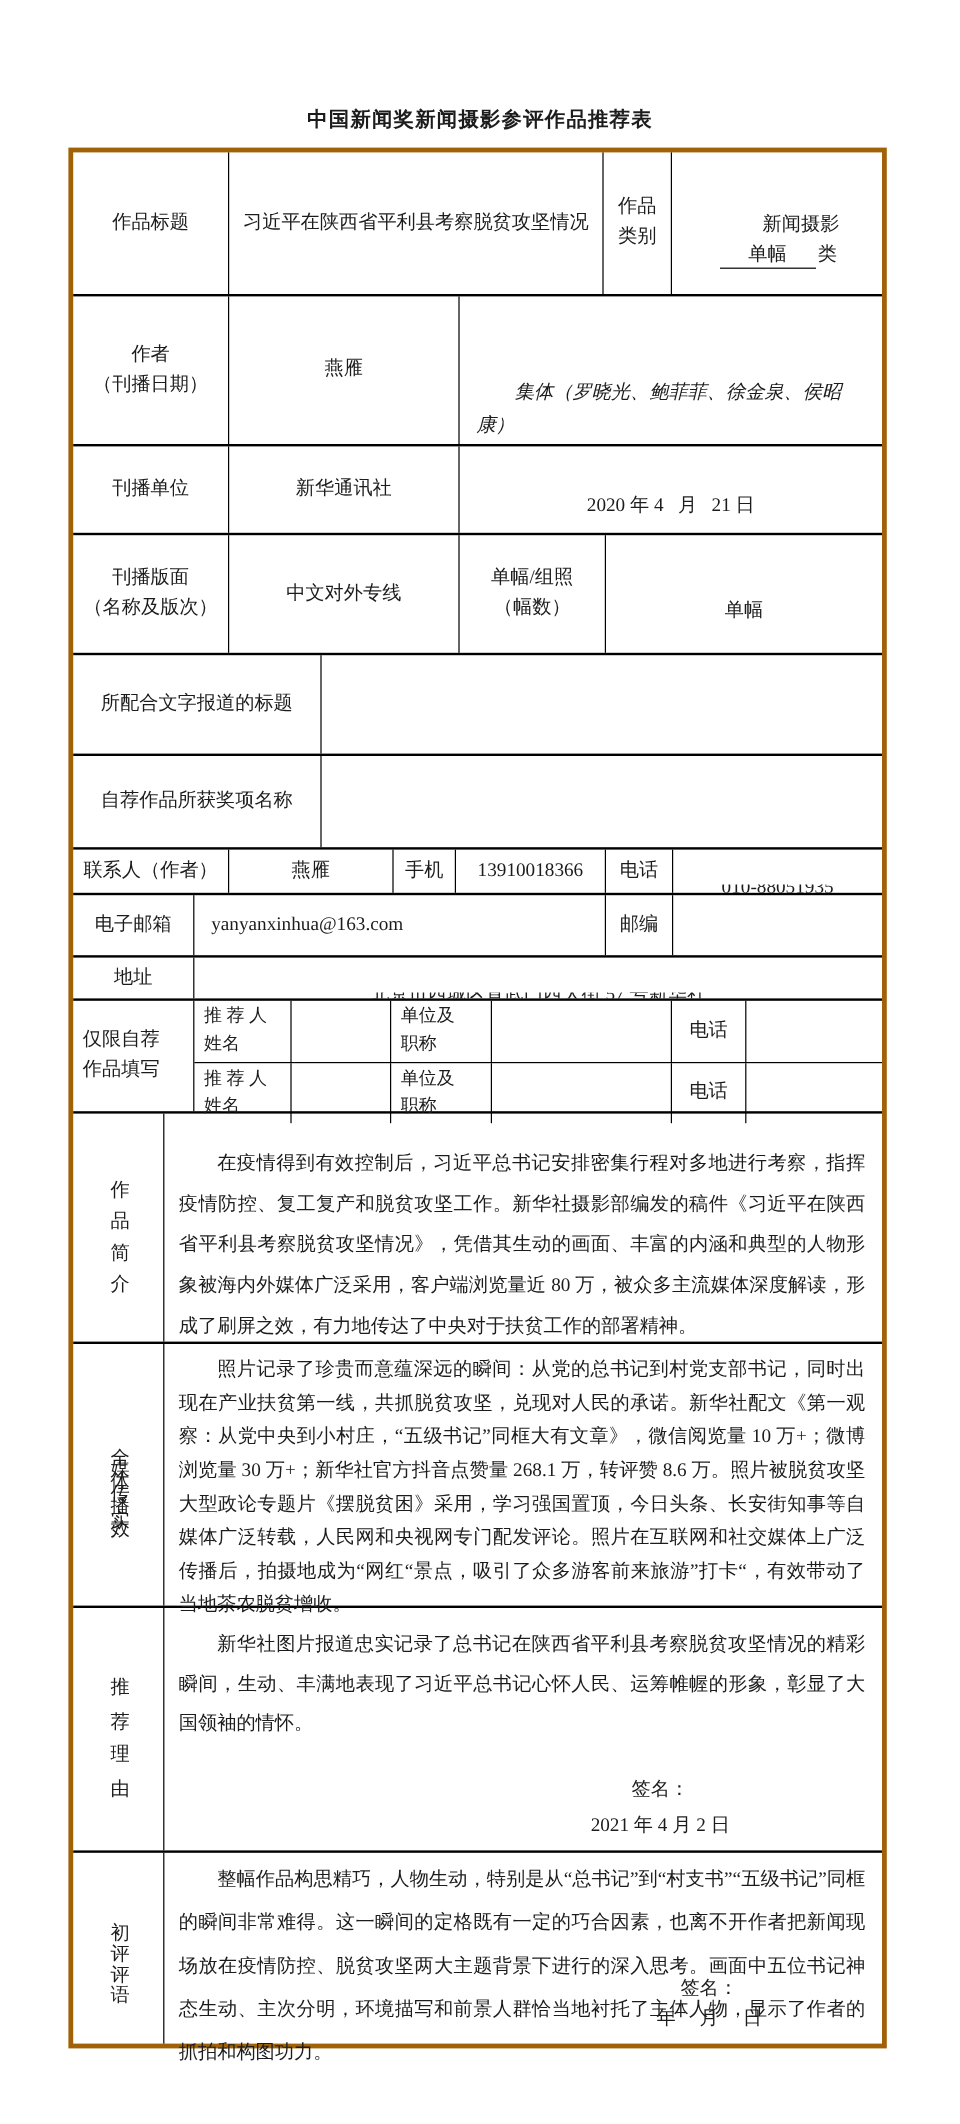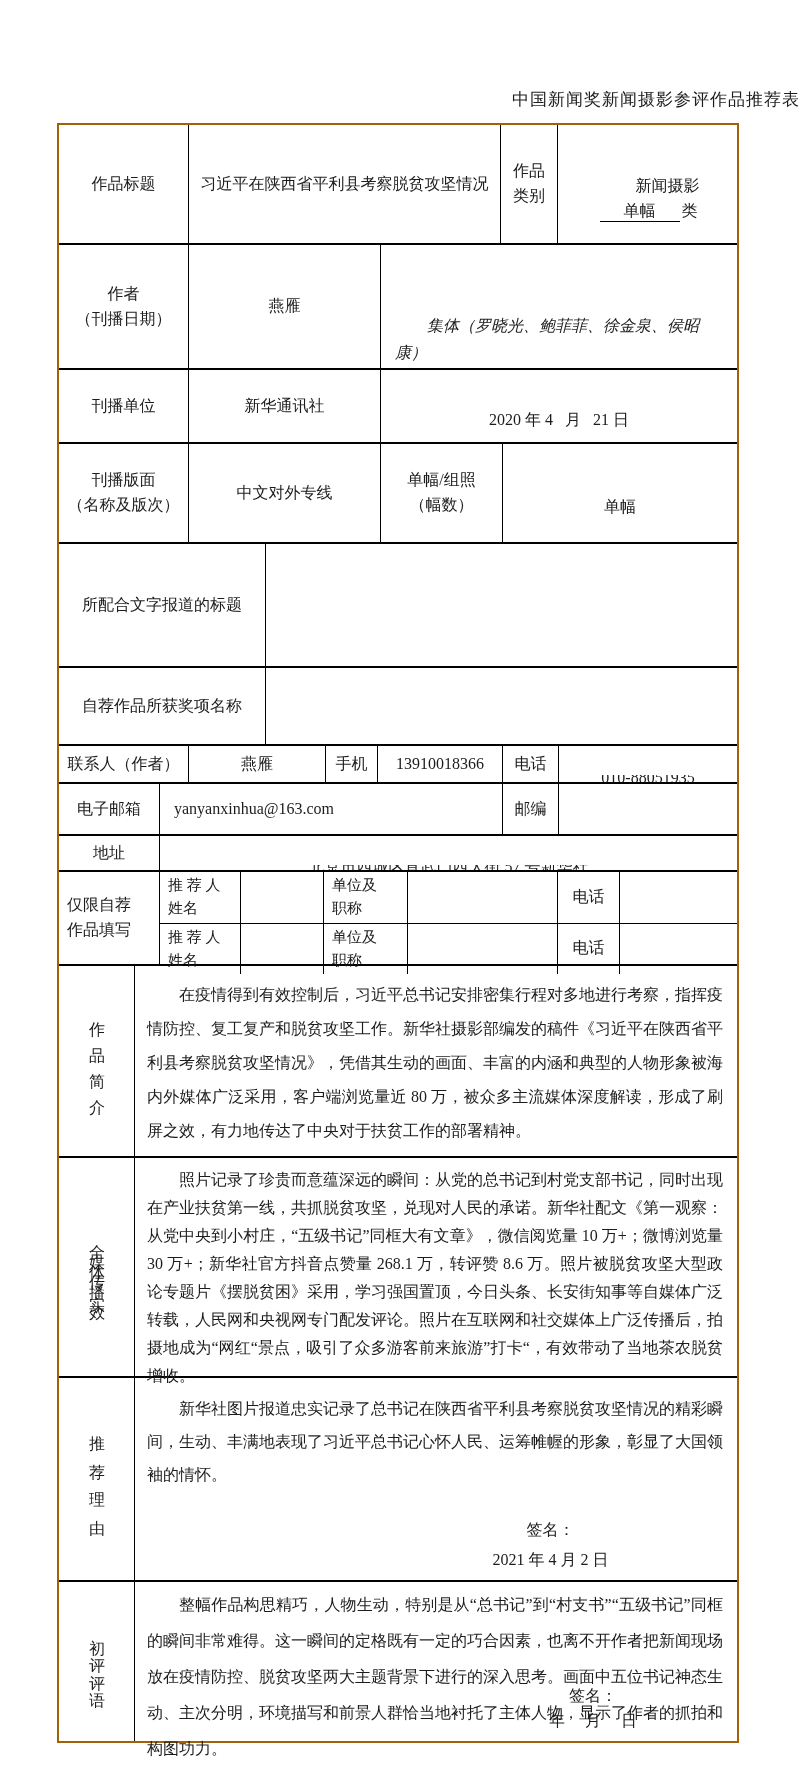--- a/index.html
+++ b/index.html
@@ -2,26 +2,26 @@
 <html><head>
 <meta charset="utf-8">
 <style>
   html,body{margin:0;padding:0;}
   body{
     width:800px;height:1770px;background:#ffffff;position:relative;
     font-family:"Liberation Serif","DejaVu Serif",serif;color:#1c1c1c;
     -webkit-font-smoothing:antialiased;
   }
   .page-title{
-    position:absolute;top:88px;left:0;width:100%;text-align:right;
-    font-size:17px;letter-spacing:1px;font-weight:400;
+    position:absolute;top:88px;left:0;width:100%;text-align:center;
+    font-size:17px;letter-spacing:1px;font-weight:700;
   }
   .form-table{
     position:absolute;left:57px;top:123px;width:682px;
-    border:2px solid #a16207;box-sizing:border-box;background:#fff;
+    border:4px solid #a16207;box-sizing:border-box;background:#fff;
   }
   .row{display:flex;border-bottom:2px solid #000;box-sizing:border-box;}
   .row.last{border-bottom:none;}
   .cell{
     border-right:1px solid #000;box-sizing:border-box;
     display:flex;align-items:center;justify-content:center;
     text-align:center;font-size:16px;line-height:1.55;
     white-space:pre-wrap;padding:2px 4px;overflow:hidden;
   }
   .cell.rlast{border-right:none;}
@@ -43,21 +43,21 @@
   .vtext{writing-mode:vertical-lr;text-orientation:upright;font-size:16px;}
   .ls26{letter-spacing:26px;}
   .ls10{letter-spacing:10px;}
   .ls28{letter-spacing:28px;}
   .ls18{letter-spacing:18px;}
   .section-content{
     flex:1;box-sizing:border-box;position:relative;
     font-size:16px;text-align:justify;padding:0 14px 0 12px;
   }
   .section-content .body-text{text-indent:2em;margin:0;}
-  .sc-intro{padding-top:12px;}  .sc-intro .body-text{line-height:34px;}
+  .sc-intro{padding-top:25px;}  .sc-intro .body-text{line-height:34px;}
   .sc-media{padding-top:8px;}   .sc-media .body-text{line-height:28px;}
   .sc-reco{padding-top:14px;}   .sc-reco .body-text{line-height:33px;}
   .sc-init{padding-top:5px;}    .sc-init .body-text{line-height:36px;}
   .sign-inline{margin-left:60%;margin-top:24px;width:max-content;
     text-align:center;text-indent:0;line-height:30px;}
   .sign-abs{position:absolute;right:100px;bottom:8px;width:max-content;
     text-align:center;text-indent:0;line-height:25px;}
 </style>
 </head>
 <body>
@@ -96,21 +96,21 @@
 
     <div class="row" style="height:100px">
       <div class="cell" style="width:130px">刊播版面
 （名称及版次）</div>
       <div class="cell" style="width:192px">中文对外专线</div>
       <div class="cell" style="width:122px">单幅/组照
 （幅数）</div>
       <div class="cell flex1 rlast">单幅</div>
     </div>
 
-    <div class="row" style="height:124px">
+    <div class="row" style="height:84px">
       <div class="cell" style="width:207px">所配合文字报道的标题</div>
       <div class="cell flex1 rlast"></div>
     </div>
 
     <div class="row" style="height:78px">
       <div class="cell" style="width:207px">自荐作品所获奖项名称</div>
       <div class="cell flex1 rlast"></div>
     </div>
 
     <div class="row" style="height:38px">

